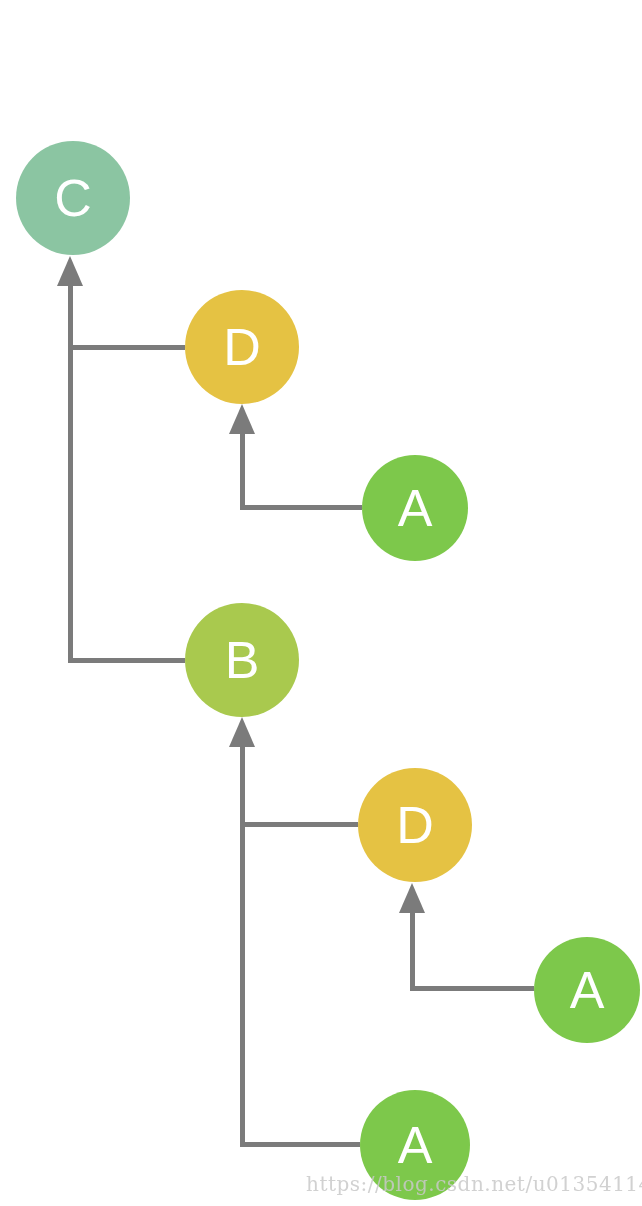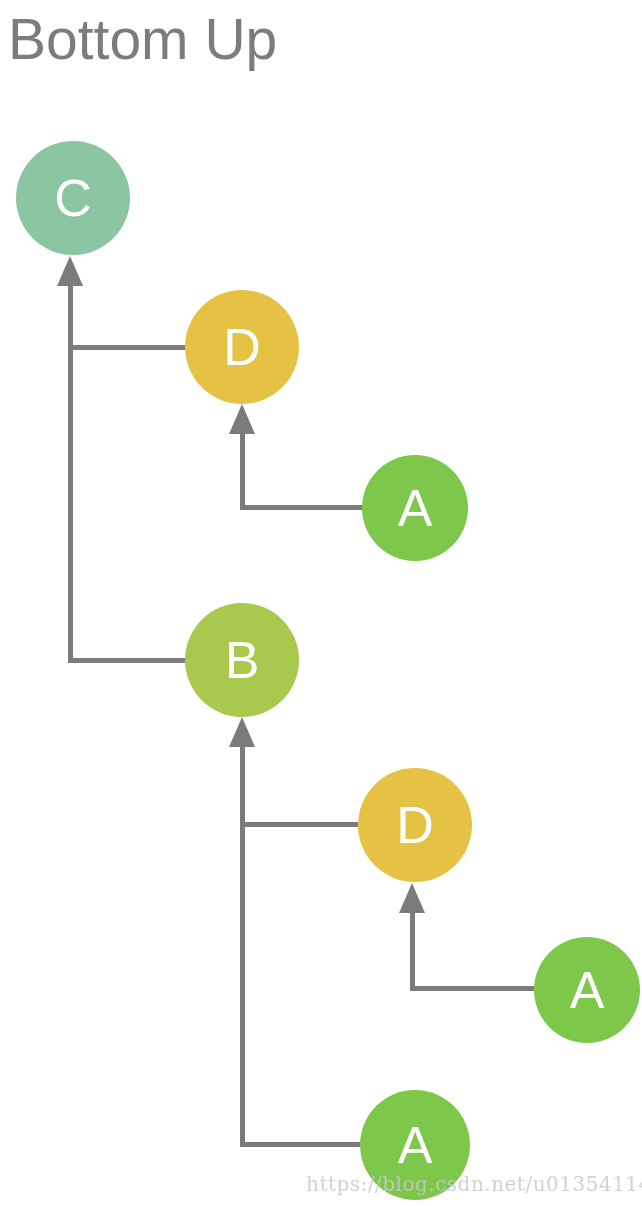--- a/index.html
+++ b/index.html
@@ -50,21 +50,20 @@
     font-size: 20px;
     letter-spacing: 0.5px;
     opacity: 0.85;
     white-space: nowrap;
   }
 </style>
 </head>
 <body>
 
 <div id="canvas" style="background: rgb(255, 255, 255);">
-  <div class="title" style="color: rgb(124, 124, 124);">Bottom Up</div>
 
   <div id="diagram-layer">
       <div class="seg" style="left: 68px; top: 283px; width: 5px; height: 380px; background: rgb(123, 123, 123);"></div>
       <div class="seg" style="left: 68px; top: 345px; width: 117px; height: 5px; background: rgb(123, 123, 123);"></div>
       <div class="seg" style="left: 68px; top: 658px; width: 117px; height: 5px; background: rgb(123, 123, 123);"></div>
       <div class="seg" style="left: 240px; top: 431px; width: 5px; height: 79px; background: rgb(123, 123, 123);"></div>
       <div class="seg" style="left: 240px; top: 505px; width: 122px; height: 5px; background: rgb(123, 123, 123);"></div>
       <div class="seg" style="left: 240px; top: 744px; width: 5px; height: 403px; background: rgb(123, 123, 123);"></div>
       <div class="seg" style="left: 240px; top: 822px; width: 118px; height: 5px; background: rgb(123, 123, 123);"></div>
       <div class="seg" style="left: 240px; top: 1142px; width: 120px; height: 5px; background: rgb(123, 123, 123);"></div>

